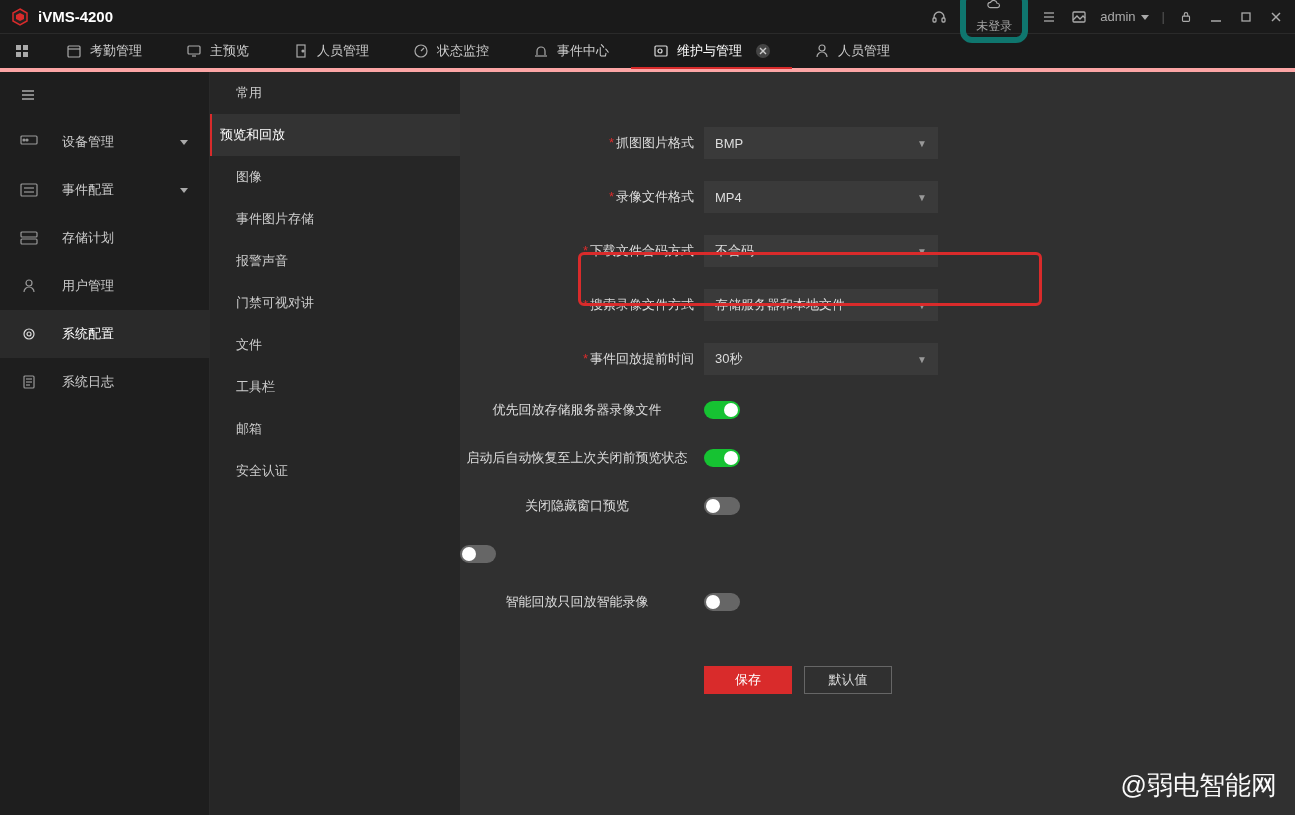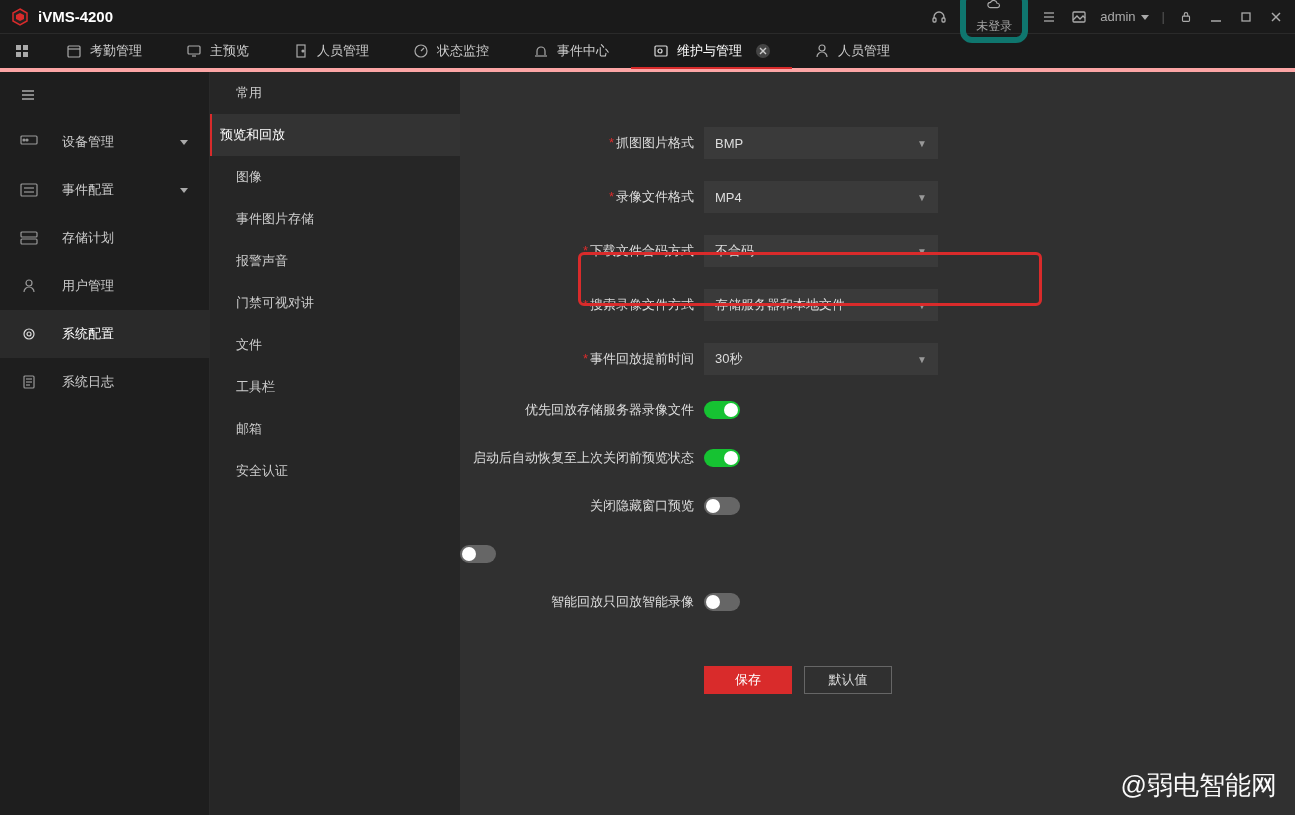--- a/index.html
+++ b/index.html
@@ -225,21 +225,21 @@
 }
 
 
 .toggle-row {
   display: flex;
   align-items: center;
   height: 48px;
 }
 .toggle-row .label-col {
   width: 244px;
-  text-align: right;
+  text-align: center;
   color: #ddd;
   padding-right: 10px;
 }
 .toggle {
   width: 36px; height: 18px;
   border-radius: 9px;
   position: relative;
   cursor: pointer;
 }
 .toggle.on { background: #16c232; }

